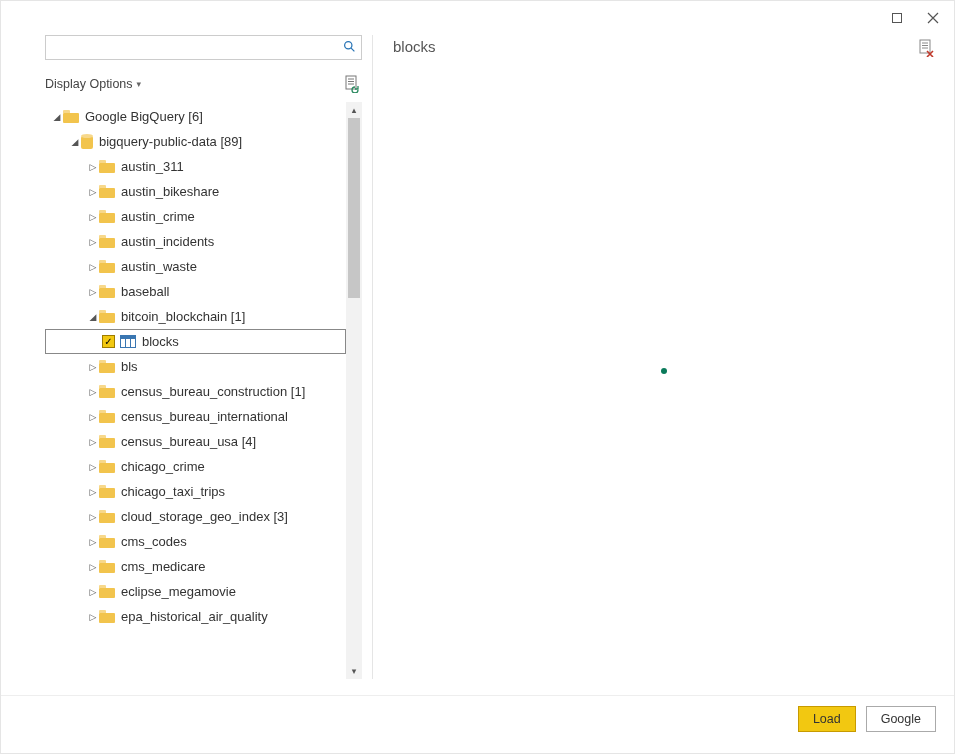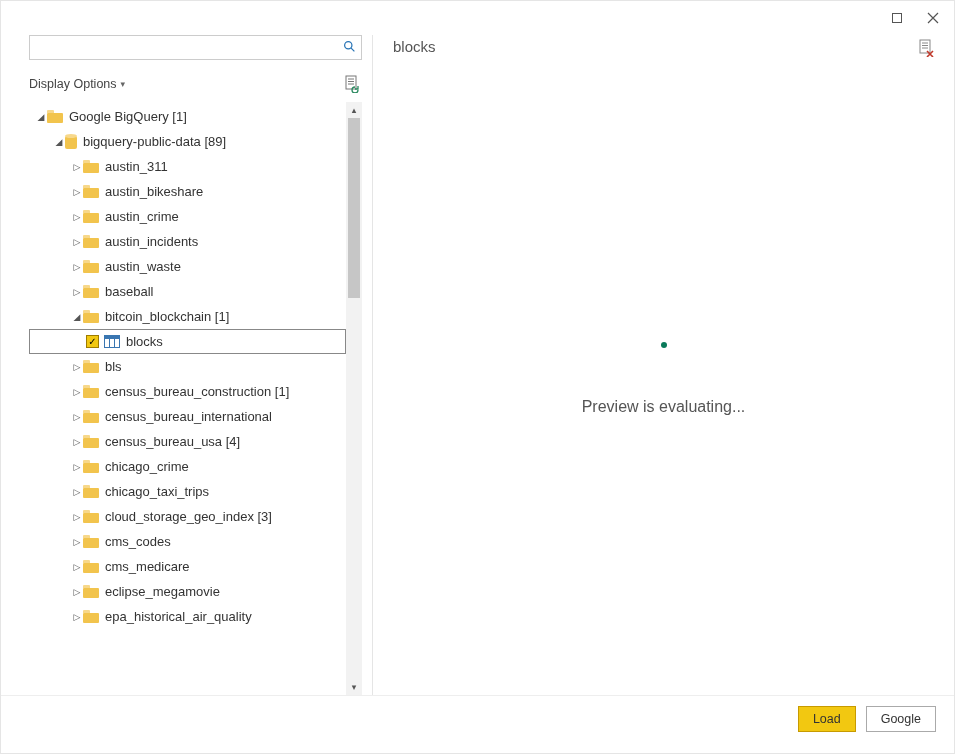--- a/index.html
+++ b/index.html
@@ -40,21 +40,21 @@
   .body {
     flex: 1;
     display: flex;
     border-top: 0;
     min-height: 0;
   }
   .left-pane {
     width: 372px;
     display: flex;
     flex-direction: column;
-    padding-left: 28px;
+    padding-left: 44px;
     padding-right: 10px;
     border-right: 1px solid #e5e5e5;
     min-height: 0;
   }
   .search-wrap {
     border: 1px solid #ccc;
     height: 25px;
     display: flex;
     align-items: center;
     margin-bottom: 10px;
@@ -248,20 +248,21 @@
     background: #0a7a5a;
   }
   .footer {
     height: 58px;
     display: flex;
     justify-content: flex-end;
     align-items: center;
     gap: 10px;
     padding: 0 18px 12px 0;
     border-top: 1px solid #eee;
+    margin-top: 16px;
   }
   .btn {
     height: 26px;
     padding: 0 14px;
     border: 1px solid #aaa;
     background: #fff;
     font-size: 12.5px;
     cursor: pointer;
     color: #333;
     display: flex; align-items: center;
@@ -321,21 +322,21 @@
 
       <div class="tree-scroll">
         <div class="tree">
 
           <div class="node" style="padding-left:6px">
             <span class="tw">◢</span>
             <span class="folder-icon">
                 <span class="tab"></span>
                 <span class="body"></span>
               </span>
-            <span class="label">Google BigQuery [1]</span>
+            <span class="label">Google BigQuery [6]</span>
           </div>
 
           <div class="node" style="padding-left:24px">
             <span class="tw">◢</span>
             <span class="db-icon">
                 <span class="can"></span>
                 <span class="top"></span>
               </span>
             <span class="label">bigquery-public-data [89]</span>
           </div>
@@ -515,21 +516,20 @@
         <span class="clear-icon">
           <svg width="16" height="18" viewBox="0 0 16 18">
             <rect x="2" y="1" width="10" height="13" fill="none" stroke="#888" stroke-width="1"></rect>
             <path d="M4 4 h6 M4 6.5 h6 M4 9 h6" stroke="#888" stroke-width="1"></path>
             <path d="M9 12 L15 18 M15 12 L9 18" stroke="#c0392b" stroke-width="1.6"></path>
           </svg>
         </span>
       </div>
       <div class="right-body">
         <div class="spinner-dot"></div>
-        <div>Preview is evaluating...</div>
       </div>
     </div>
 
   </div>
 
   <div class="footer">
     <button class="btn primary">Load</button>
     <button class="btn">Google</button>
   </div>
 

